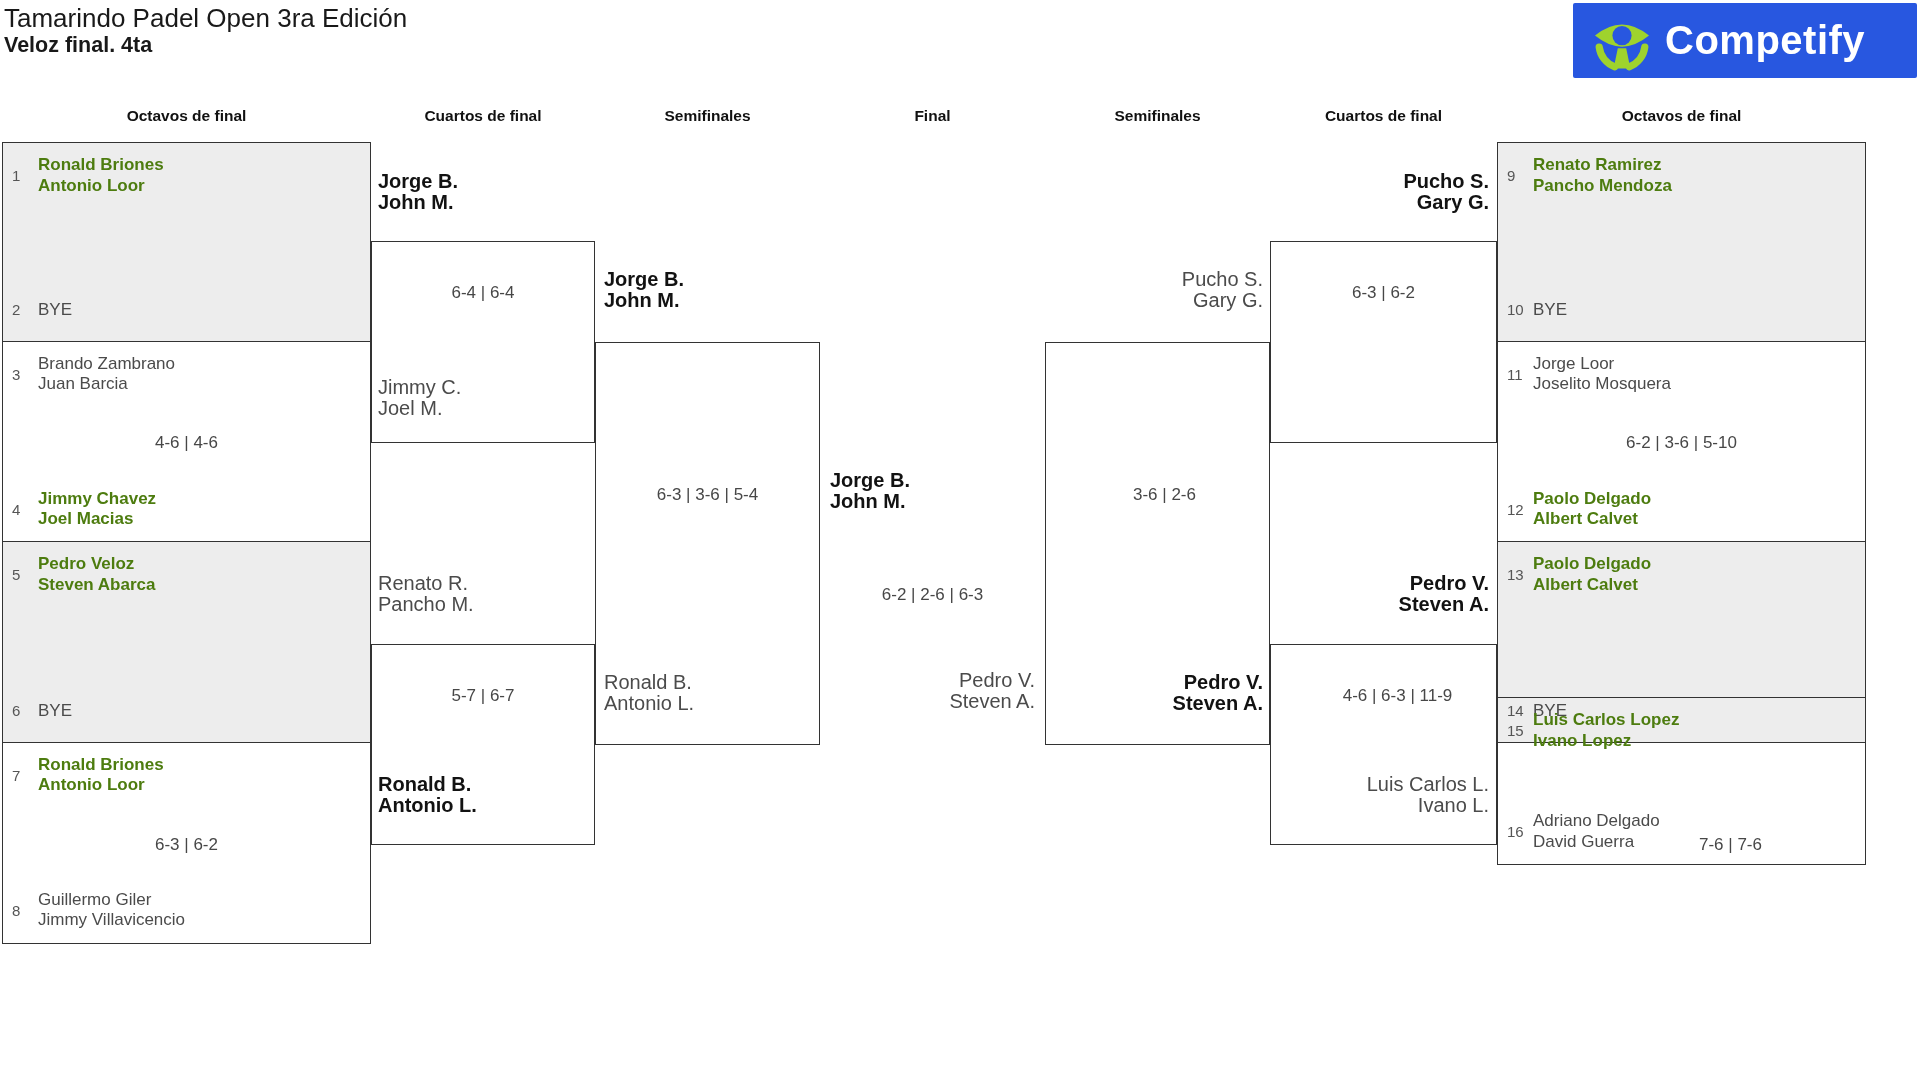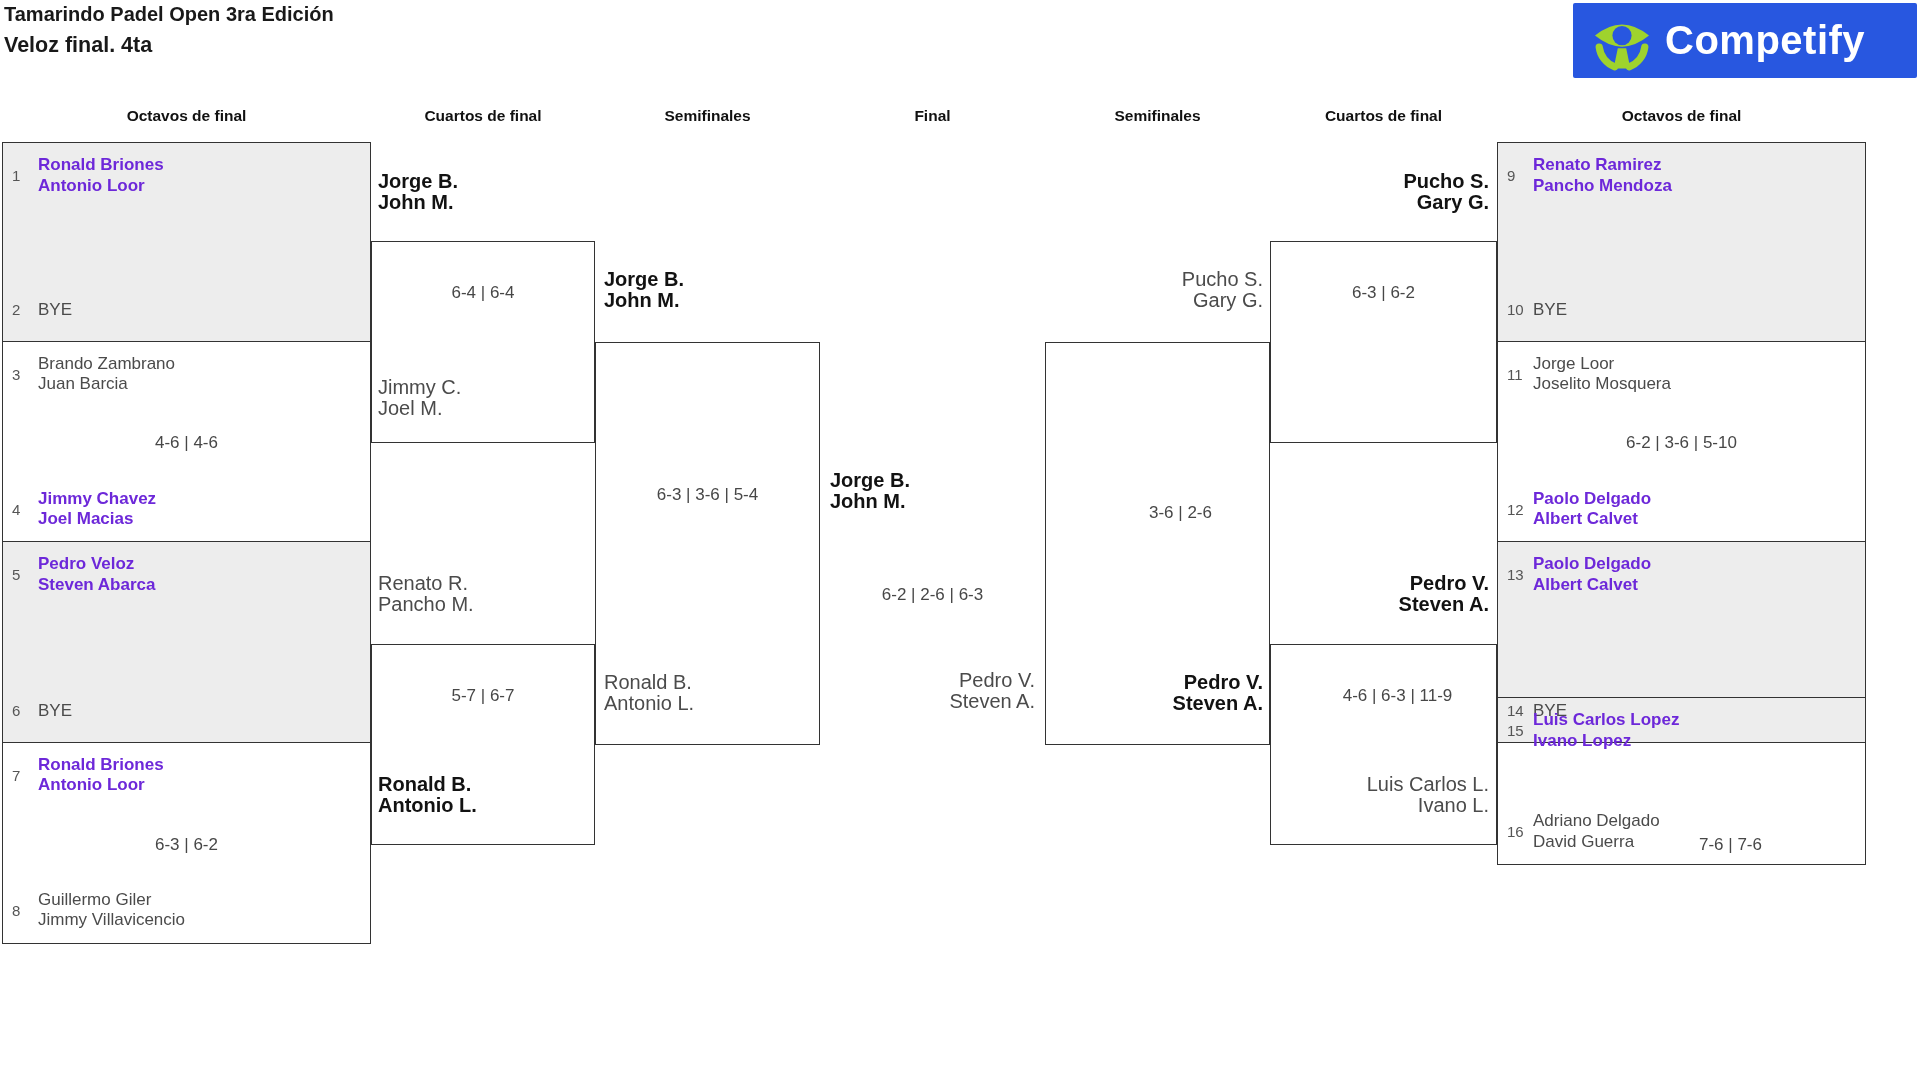--- a/index.html
+++ b/index.html
@@ -1,33 +1,33 @@
 <!DOCTYPE html>
 <html style="--logo-blue: #2857e0; --logo-green: #9fd32d; --bye-fill: #ededed; --border: #333333; --winner-text: #121212; --loser-text: #4b4b4b;"><head>
 <meta charset="utf-8">
 <style>
   html,body{margin:0;padding:0;background:#fff;}
   .page{position:relative;width:1920px;height:1067px;background:#fff;overflow:hidden;
         font-family:"Liberation Sans",sans-serif;}
-  .t1{position:absolute;left:4px;top:3px;font-size:20px;font-weight:700;color:#191919;}
+  .t1{position:absolute;left:4px;top:3px;font-size:26px;font-weight:400;color:#191919;}
   .t2{position:absolute;left:4px;top:33px;font-size:21.5px;font-weight:700;color:#191919;}
   .logo{position:absolute;left:1573px;top:3px;width:344px;height:75px;
         background:var(--logo-blue,#2857e0);display:flex;align-items:center;
         padding-left:19px;box-sizing:border-box;border-radius:2px;}
   .logo .brand{color:#ffffff;font-size:40px;font-weight:700;margin-left:13px;letter-spacing:.5px;}
   .rh{position:absolute;top:107px;font-size:15.5px;font-weight:700;color:#111;text-align:center;}
   .box{position:absolute;border:1.5px solid #333;box-sizing:border-box;background:transparent;}
   .box.bye{background:var(--bye-fill,#ededed);}
   .row{position:absolute;left:9px;right:8px;display:flex;align-items:center;gap:8px;}
   .row.t{top:12px;}
   .row.b2{bottom:12px;}
   .row.b1{bottom:21px;}
   .seed{font-size:15px;color:#555;flex:0 0 18px;}
   .tn{display:flex;flex-direction:column;font-size:17px;line-height:20.5px;color:#4b4b4b;}
-  .tn.win{font-weight:700;color:#6d28d9;}
+  .tn.win{font-weight:700;color:#4d7c0f;}
   .lbl{position:absolute;font-size:20px;line-height:20.5px;color:#4b4b4b;}
   .lbl.win{font-weight:700;color:#121212;}
   .lbl.r{text-align:right;}
   .lbl .l{display:block;}
   .sc{position:absolute;text-align:center;font-size:17px;color:#474747;}
 </style>
 </head>
 <body>
 
 <div class="page">
@@ -159,21 +159,21 @@
   <div class="lbl r" style="left:820px;width:215px;top:670px;">
     <span class="l">Pedro V.</span>
       <span class="l">Steven A.</span>
   </div>
 
   <div class="box" style="left:1045px;top:342px;width:225px;height:403px;"></div>
   <div class="lbl r" style="left:1045px;width:218px;top:269px;">
     <span class="l">Pucho S.</span>
       <span class="l">Gary G.</span>
   </div>
-  <div class="sc" style="left:1045px;width:239px;top:503px;margin-left:16px;">3-6 | 2-6</div>
+  <div class="sc" style="left:1045px;width:239px;top:485px;">3-6 | 2-6</div>
   <div class="lbl r win" style="left:1045px;width:218px;top:672px;">
     <span class="l">Pedro V.</span>
       <span class="l">Steven A.</span>
   </div>
 
   <div class="box" style="left:1270px;top:241px;width:227px;height:202px;"></div>
   <div class="lbl r win" style="left:1270px;width:219px;top:171px;">
     <span class="l">Pucho S.</span>
       <span class="l">Gary G.</span>
   </div>

